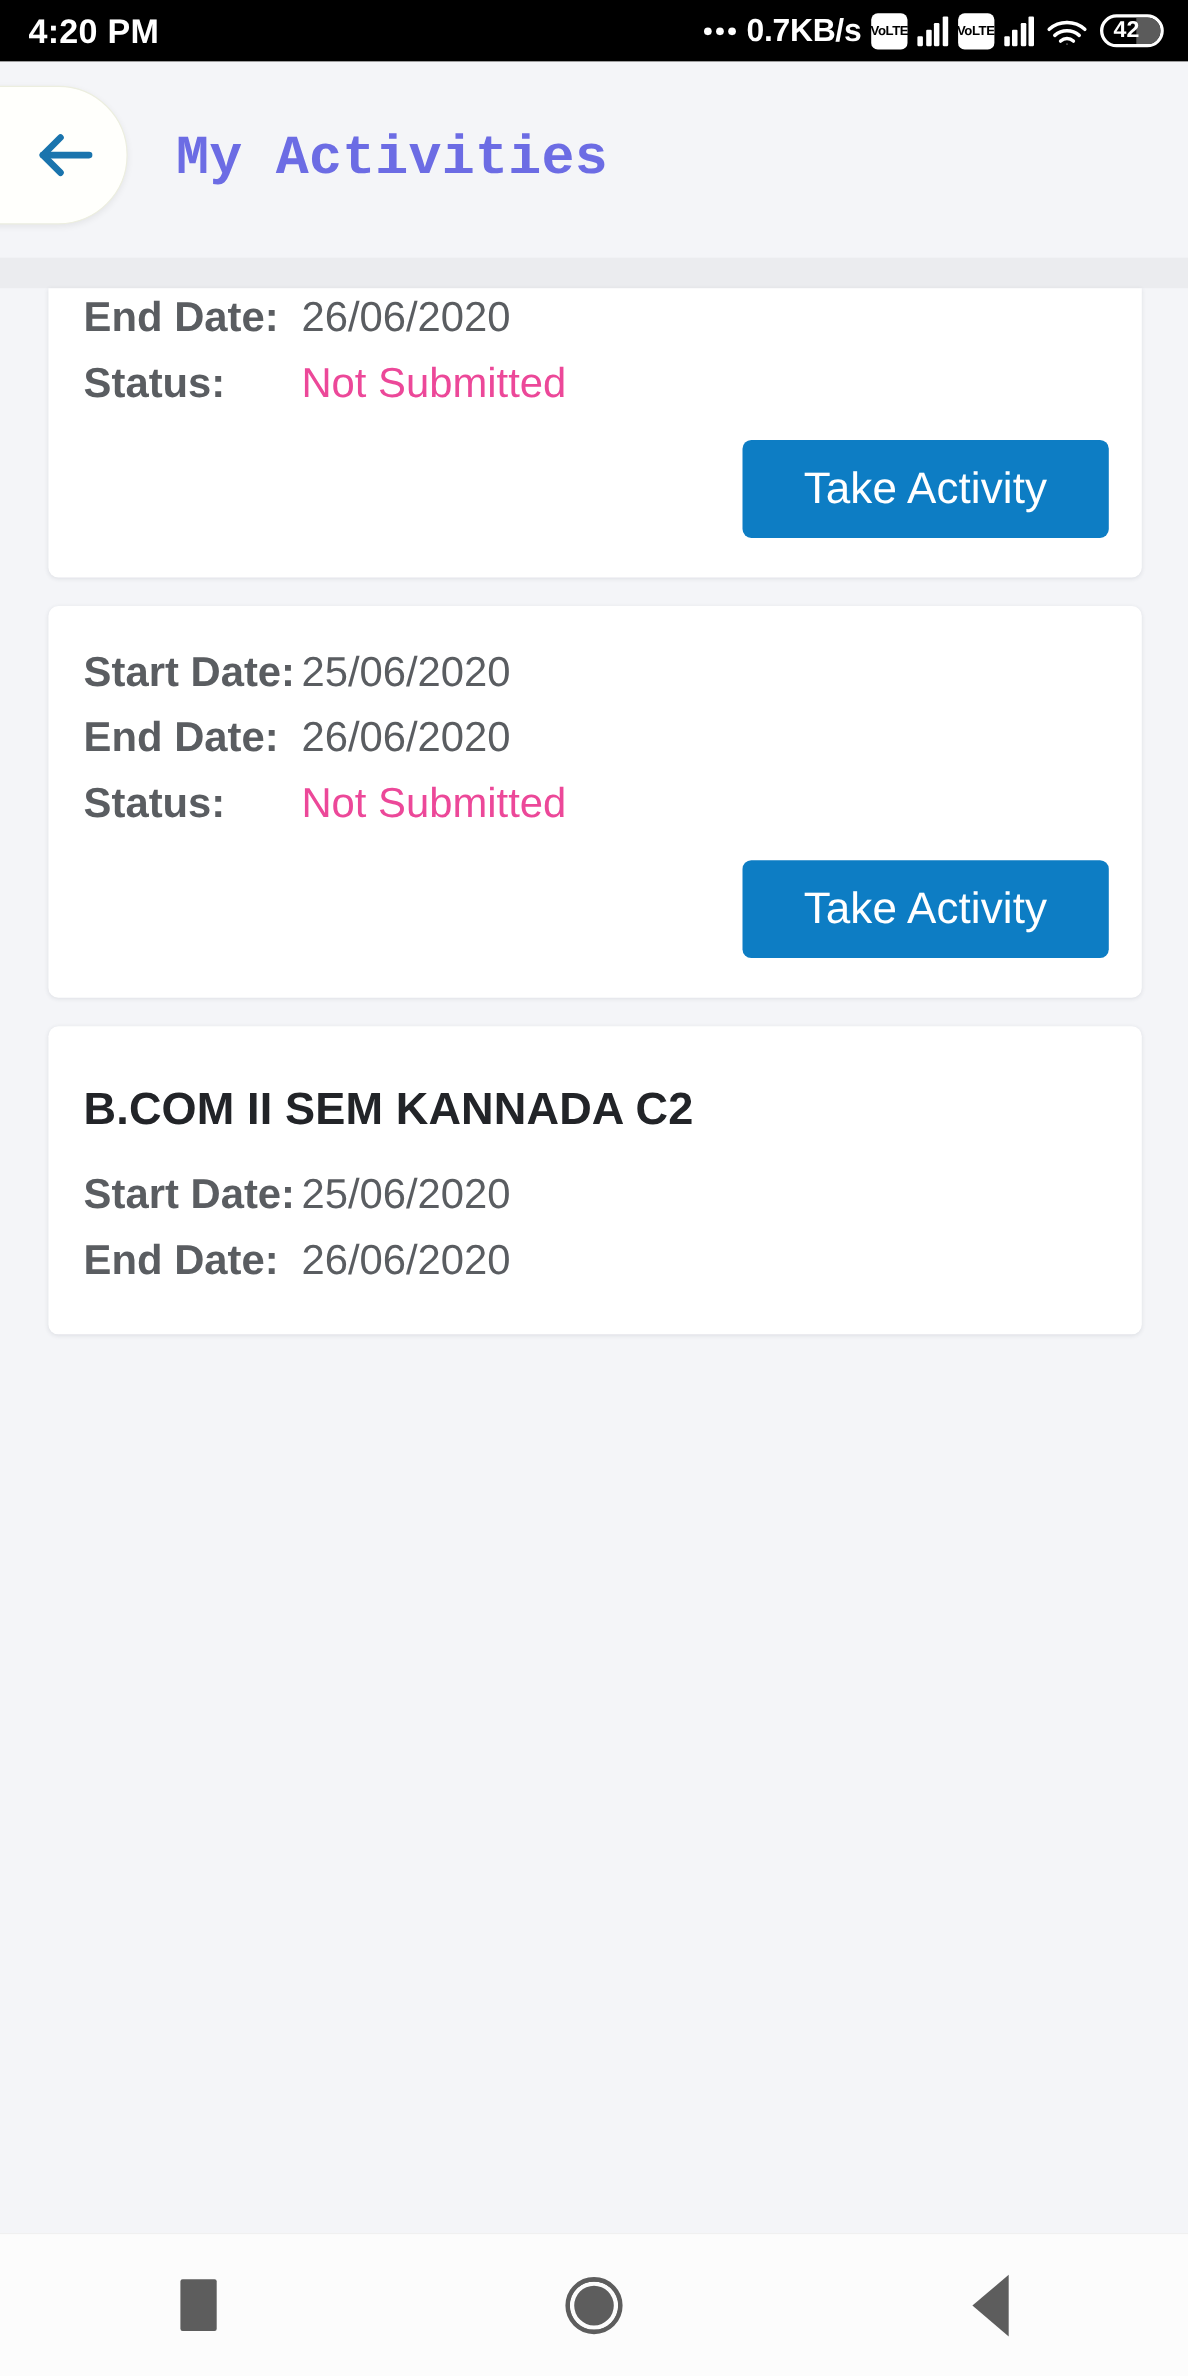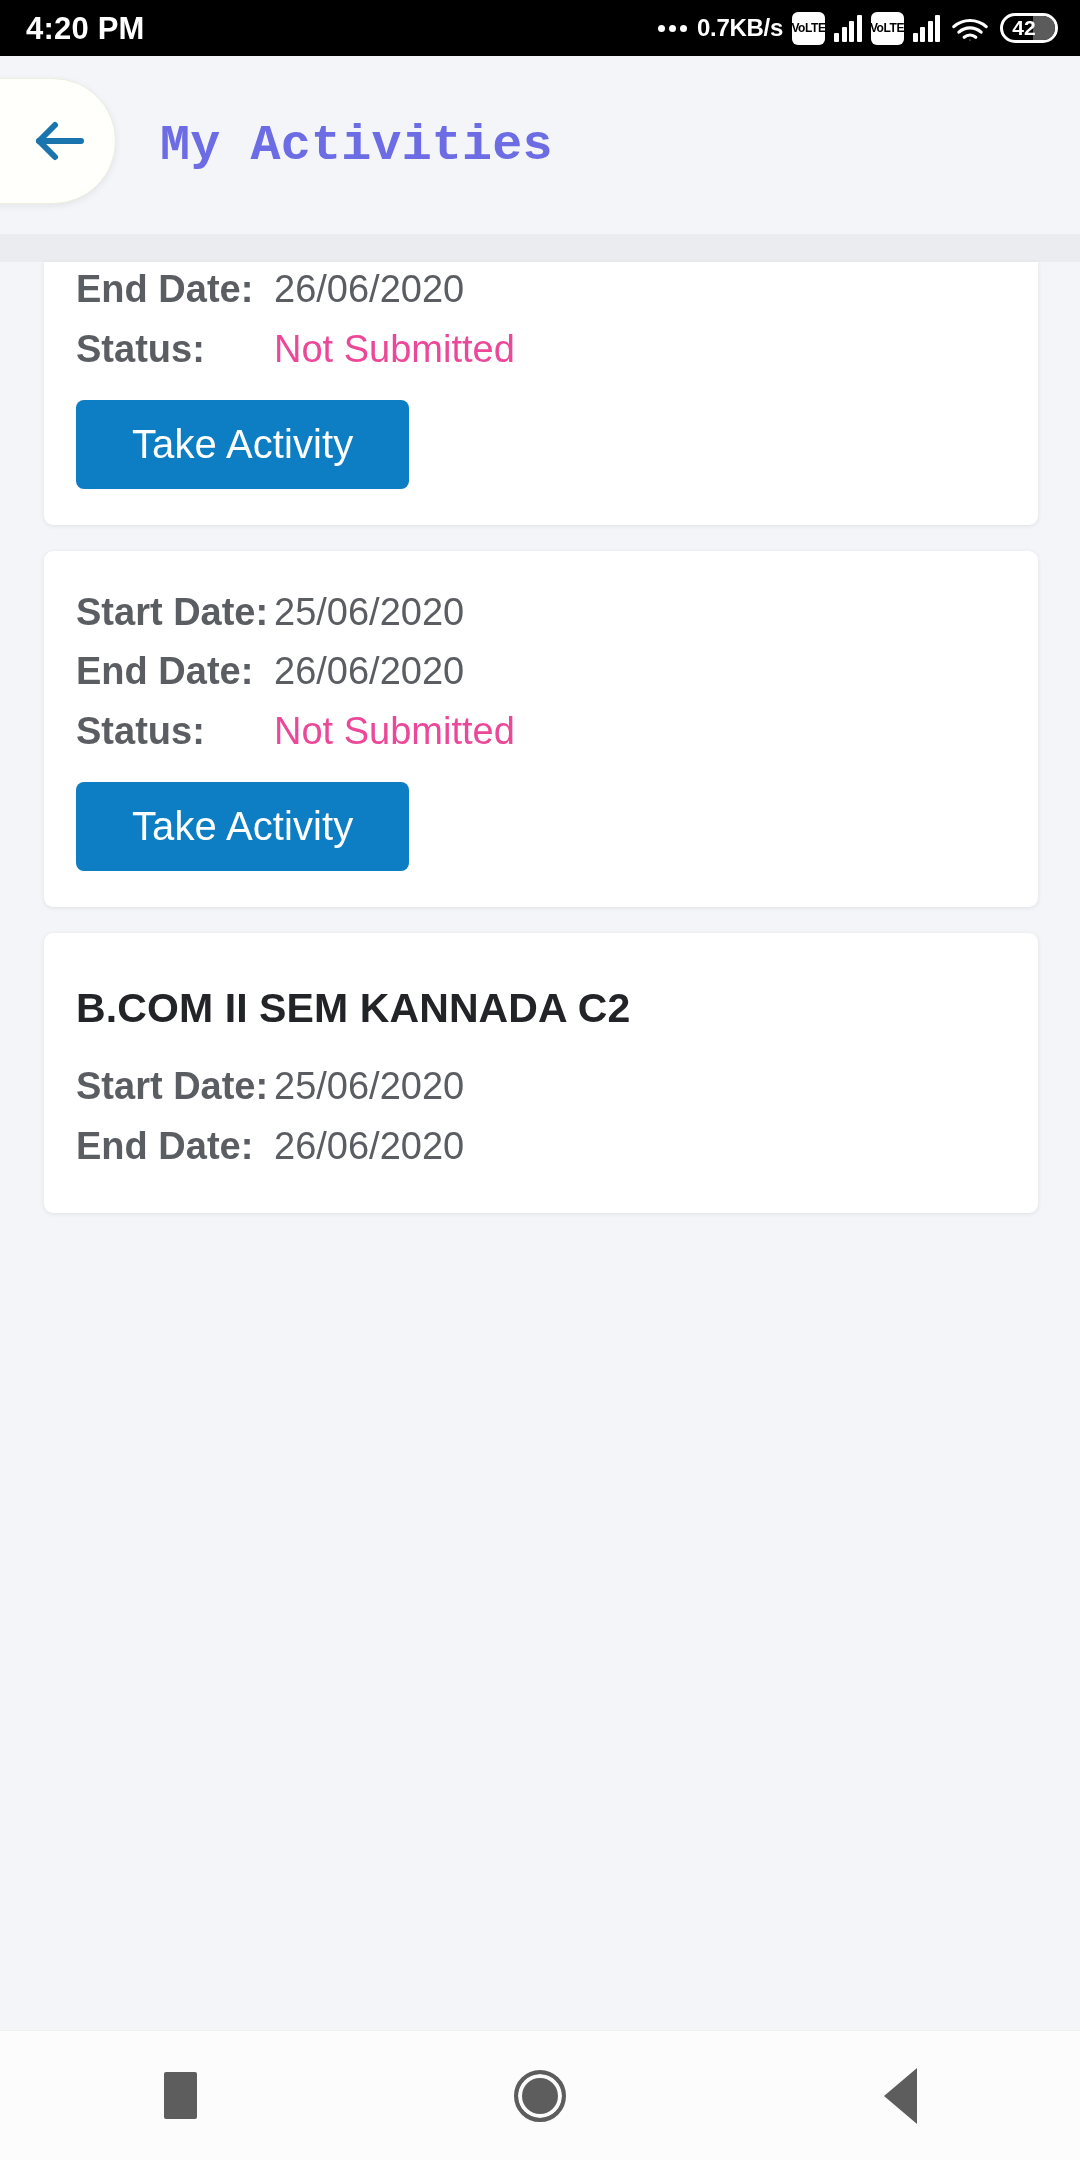--- a/index.html
+++ b/index.html
@@ -15,21 +15,21 @@
   .statusbar{
     position:absolute; top:0; left:0; width:1080px; height:56px;
     background:#000; color:#fff;
     display:flex; align-items:center; justify-content:space-between;
     padding:0 22px 0 26px;
   }
   .sb-time{ font-size:31px; font-weight:700; letter-spacing:.2px; line-height:1; }
   .sb-right{ display:flex; align-items:center; gap:9px; }
   .sb-dots{ display:flex; align-items:flex-end; gap:4px; margin-right:1px; }
   .sb-dots i{ display:block; width:7px; height:7px; border-radius:50%; background:#fff; }
-  .sb-rate{ font-size:24px; font-weight:700; letter-spacing:-.3px; }
+  .sb-rate{ font-size:29px; font-weight:700; letter-spacing:-.3px; }
   .volte{
     width:33px; height:33px; border-radius:6px; background:#fff; color:#000;
     display:flex; flex-direction:row; align-items:center; justify-content:center;
     font-size:12px; font-weight:700; line-height:1.02; letter-spacing:-.4px;
   }
   .volte b{ font-size:12px; font-weight:700; }
   .bars{ display:flex; align-items:flex-end; gap:2.5px; height:28px; }
   .bars s{ display:block; width:5px; background:#fff; border-radius:1px; text-decoration:none; }
   .bars s:nth-child(1){ height:9px; }
   .bars s:nth-child(2){ height:15px; }
@@ -100,21 +100,21 @@
   .row-label{
     width:198px; flex:0 0 198px;
     font-size:38px; font-weight:700; color:#5a5d61;
     line-height:1.47;
   }
   .row-value{
     font-size:38px; color:#5a5d61; line-height:1.47;
     font-weight:400;
   }
   .row-value.status{ color:#ec4899; }
-  .btnwrap{ display:flex; justify-content:flex-start; padding:18px 0 2px 0; }
+  .btnwrap{ display:flex; justify-content:flex-end; padding:18px 0 2px 0; }
   .take-btn{
     background:#0d7dc4; color:#fff;
     border:none; border-radius:8px;
     font-family:"Liberation Sans", sans-serif;
     font-size:40px; font-weight:400;
     padding:22px 56px;
     line-height:1.12;
     cursor:pointer;
     letter-spacing:.1px;
   }

